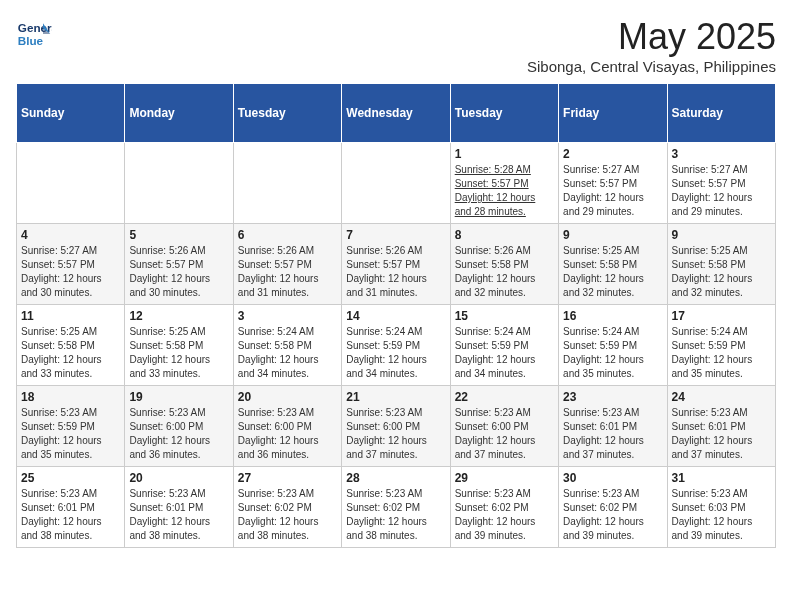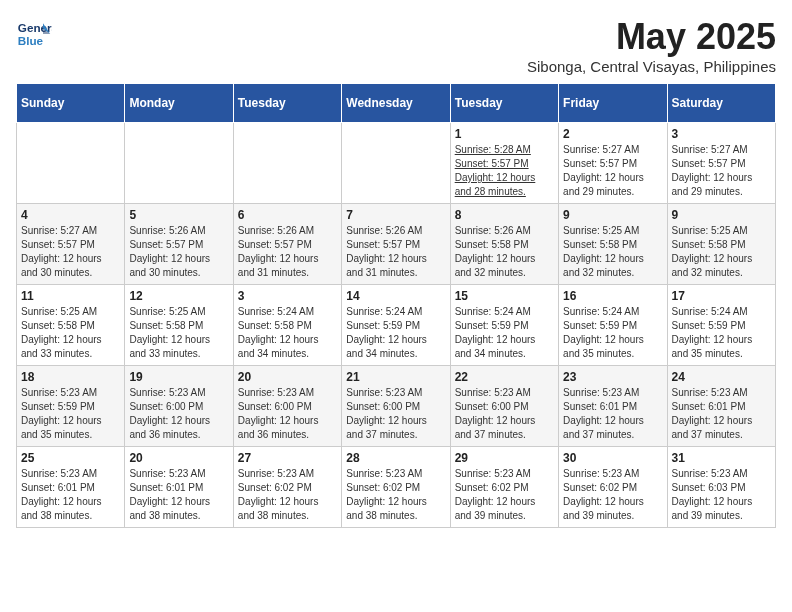--- a/index.html
+++ b/index.html
@@ -23,36 +23,36 @@
     }
     .logo-icon {
       width: 36px;
       height: 36px;
     }
     .title-area {
       text-align: right;
     }
     .month-title {
       font-size: 36px;
-      font-weight: bold;
+      font-weight: normal;
       color: #222;
     }
     .location-title {
       font-size: 15px;
       color: #333;
     }
     .calendar {
       width: 100%;
       border-collapse: collapse;
       font-size: 11px;
     }
     .calendar thead th {
       background: #2855a0;
       color: #fff;
-      padding: 12px 4px;
+      padding: 22px 4px;
       text-align: left;
       font-size: 12px;
       border: 1px solid #fff;
     }
     .calendar tbody td {
       border: 1px solid #ccc;
       vertical-align: top;
       padding: 4px;
       width: calc(100% / 7);
       min-height: 80px;

